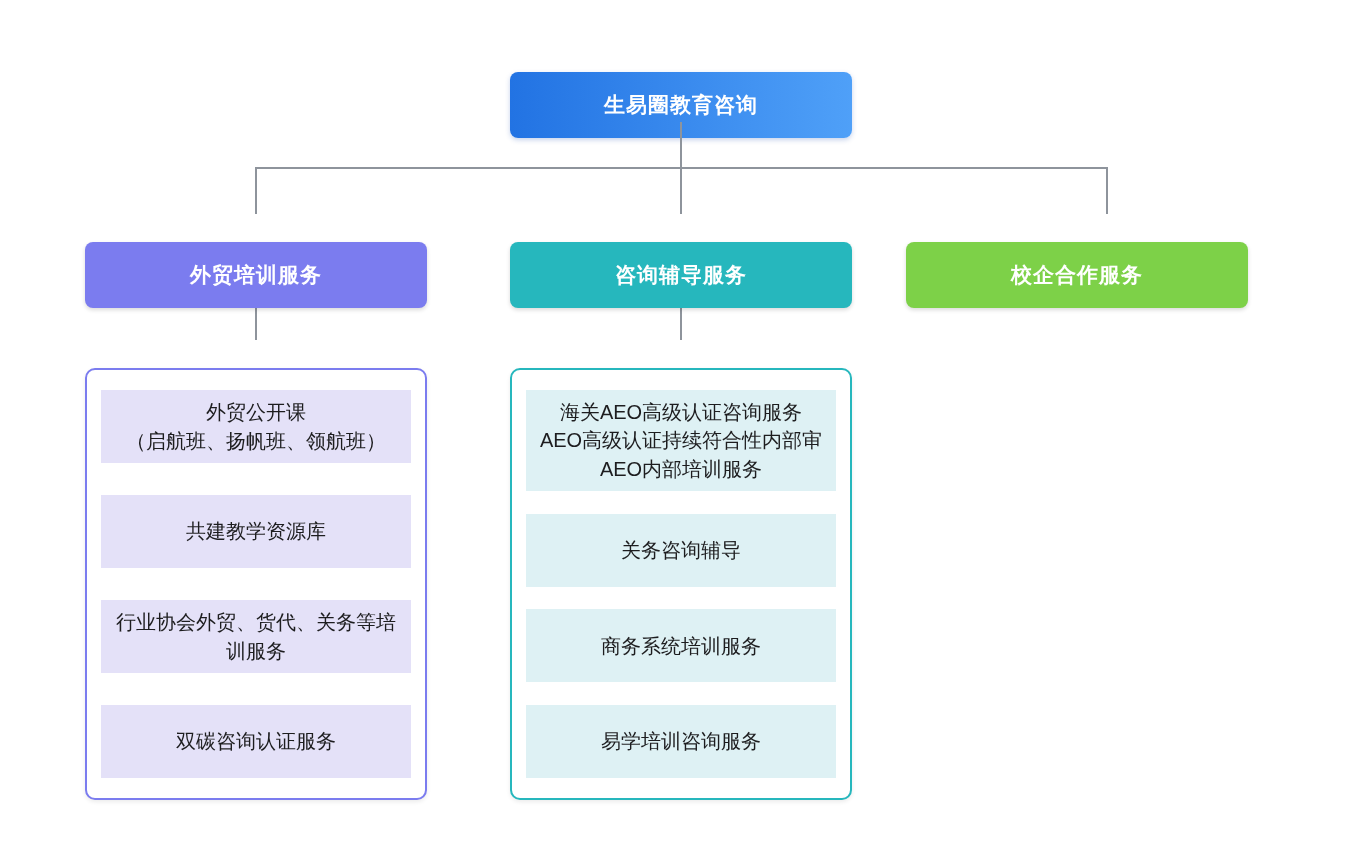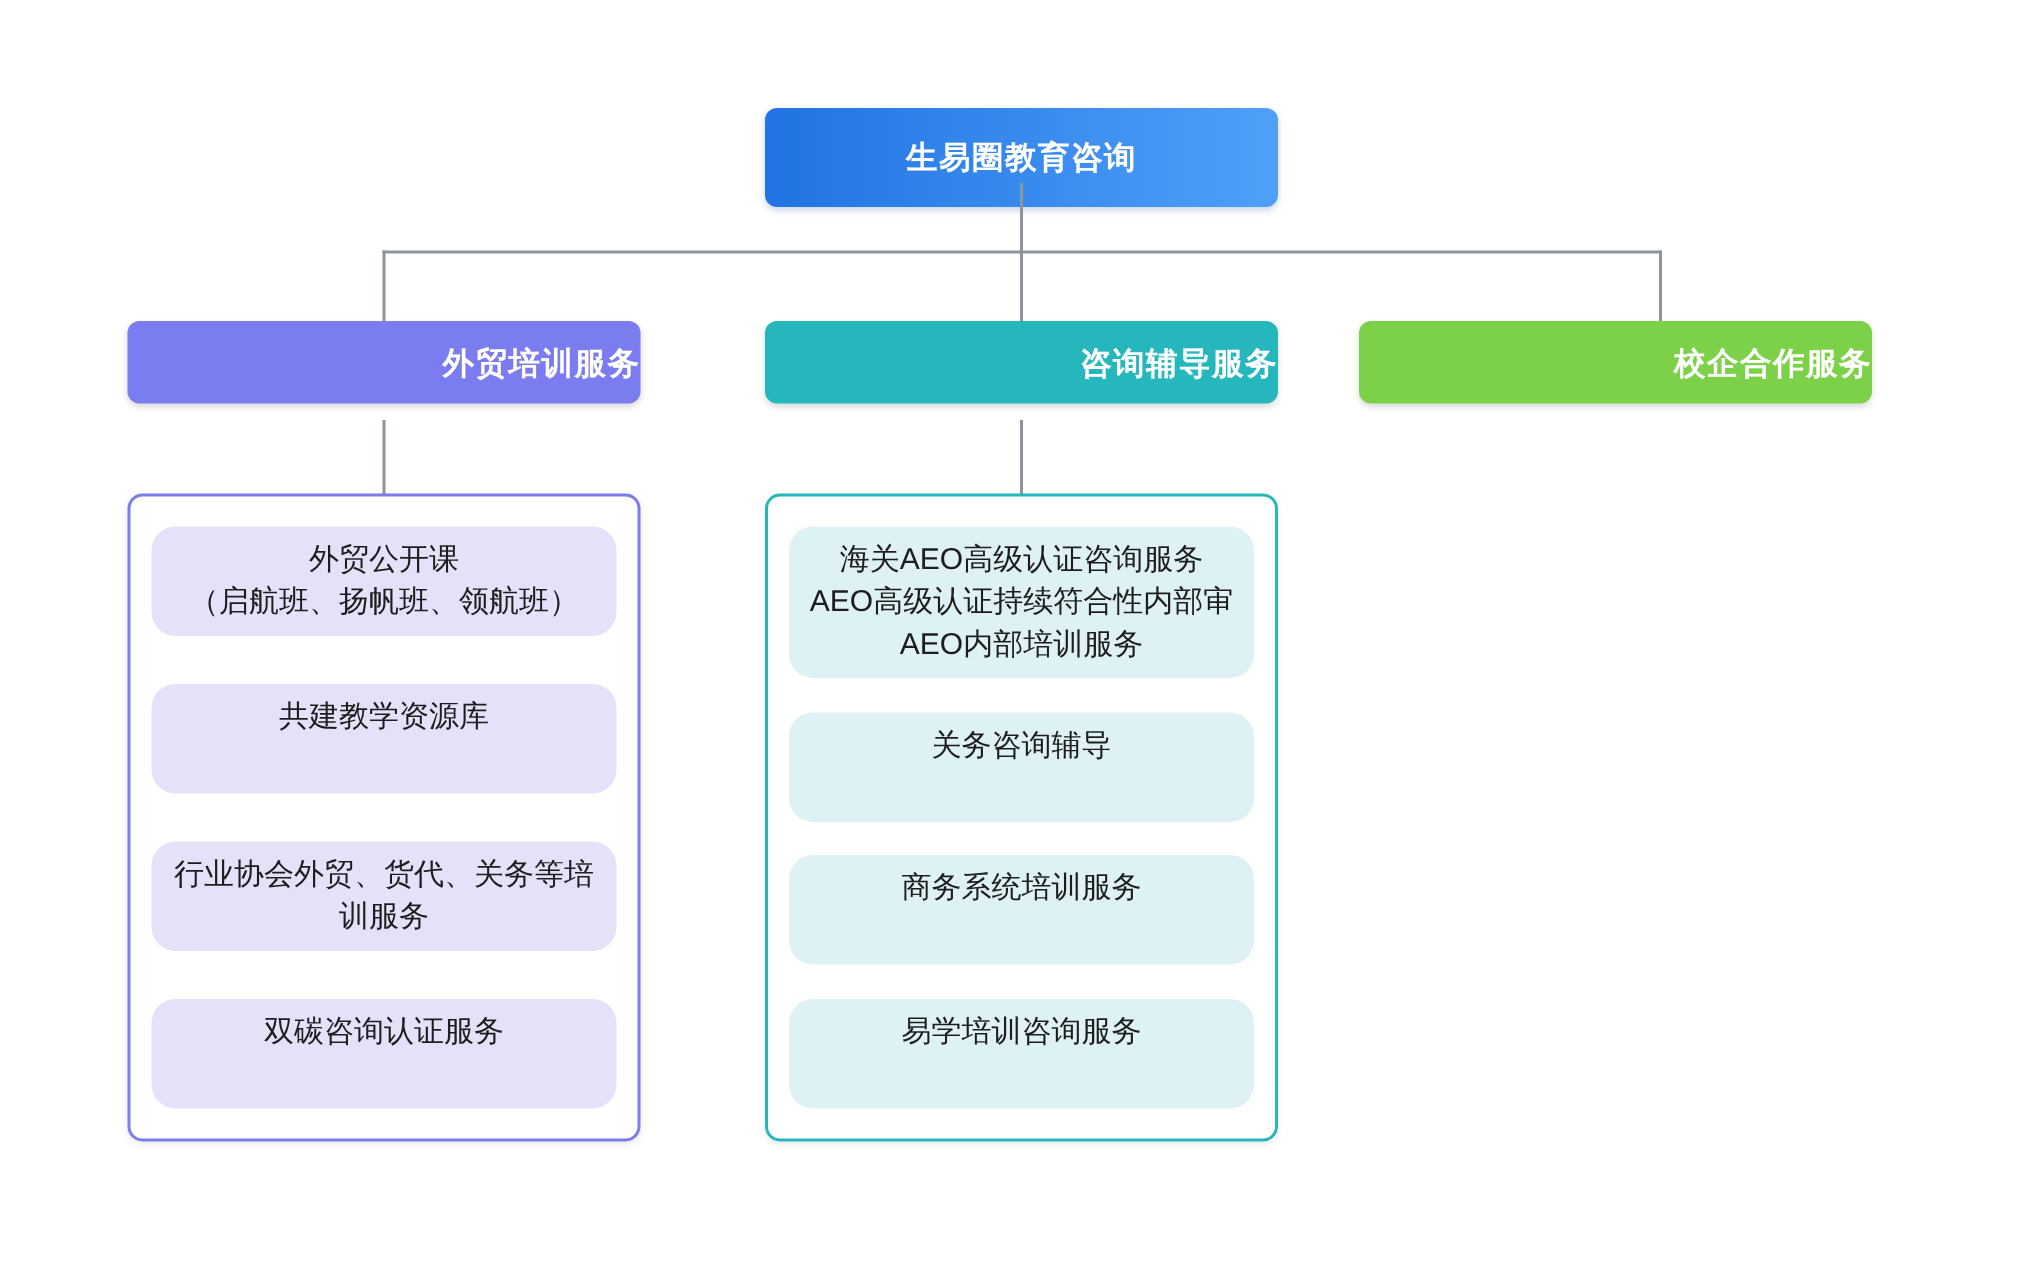--- a/index.html
+++ b/index.html
@@ -31,49 +31,50 @@
   .connector.h { height: 1.5px; }
   .column {
     position: absolute;
     top: 214px;
     width: 342px;
   }
   .col-0 { left: 85px; }
   .col-1 { left: 510px; }
   .col-2 { left: 906px; }
   .branch-header {
-    height: 55px;
+    height: 66px;
     border-radius: 8px;
     background: var(--accent);
-    display: flex; align-items: center; justify-content: flex-end;
+    display: flex; align-items: center; justify-content: center;
     box-shadow: 0 2px 4px rgba(0,0,0,0.15);
+    margin-top: 28px;
   }
   .branch-header .label {
     color: #ffffff; font-size: 21px; font-weight: bold; letter-spacing: 1px;
   }
   .branch-panel {
     margin-top: 60px;
     box-sizing: border-box;
     height: 432px;
     background: #ffffff;
     border: 2px solid var(--accent);
     border-radius: 10px;
     padding: 20px 14px;
     display: flex;
     flex-direction: column;
     justify-content: space-between;
     box-shadow: 0 2px 4px rgba(0,0,0,0.08);
   }
   .service-item {
     background: var(--item-bg);
-    border-radius: 16px;
+    border-radius: 0;
     min-height: 73px;
     box-sizing: border-box;
     padding: 8px 10px;
-    display: flex; justify-content: center;
+    display: flex; align-items: center; justify-content: center;
     text-align: center;
   }
   .service-item .label {
     font-size: 20px;
     color: #1d1d1f;
     line-height: 1.42;
     white-space: pre-line;
   }
 </style>
 </head>

